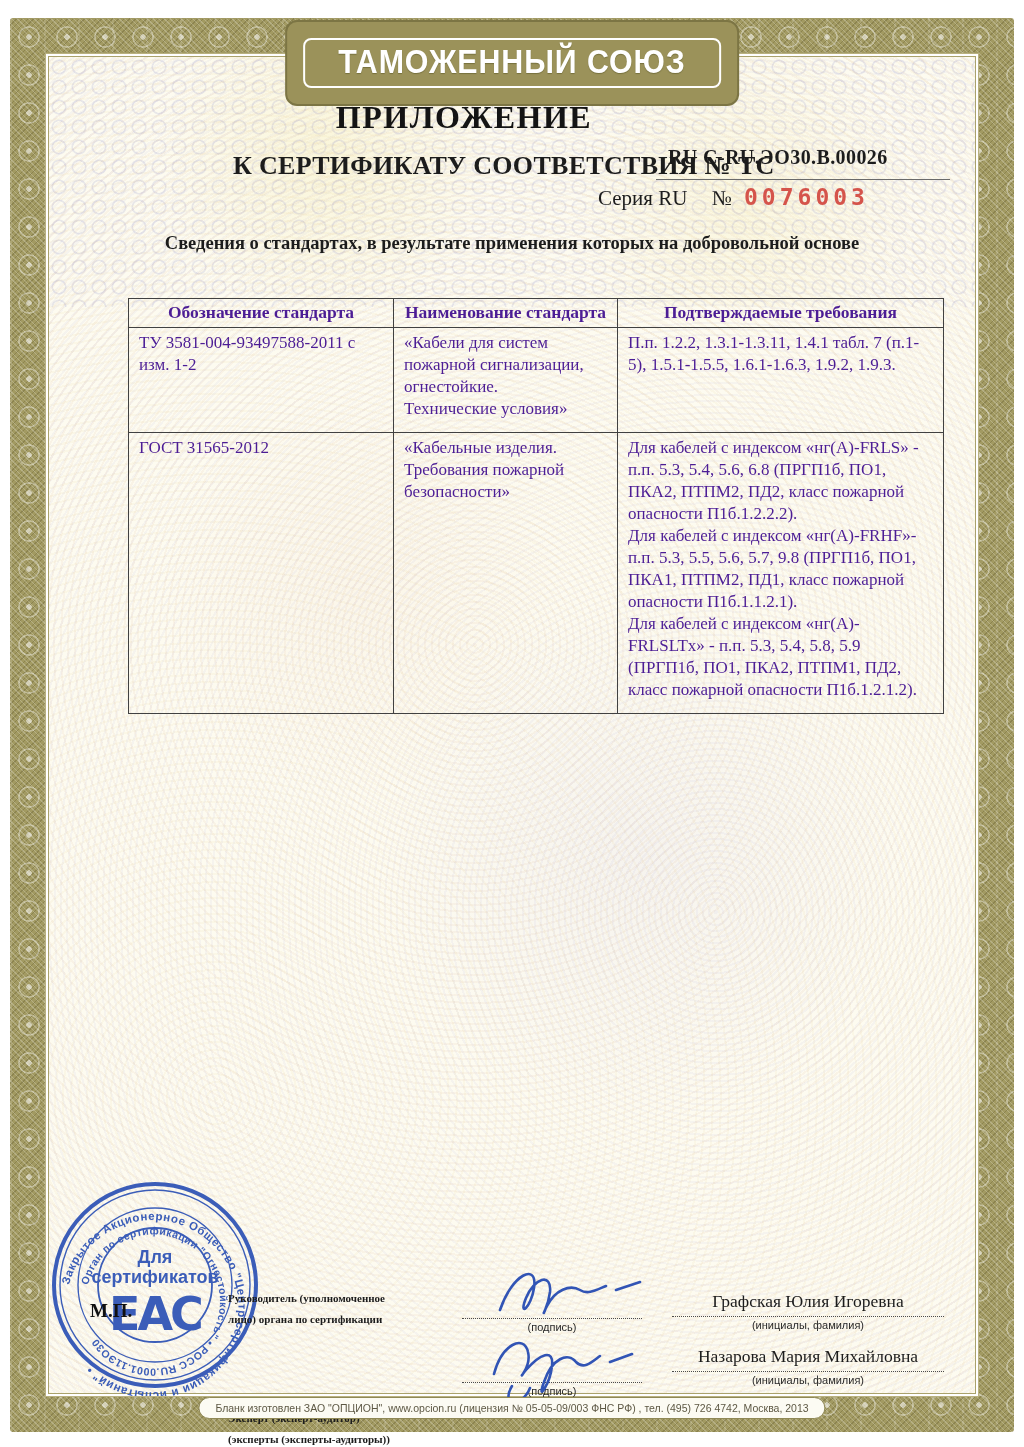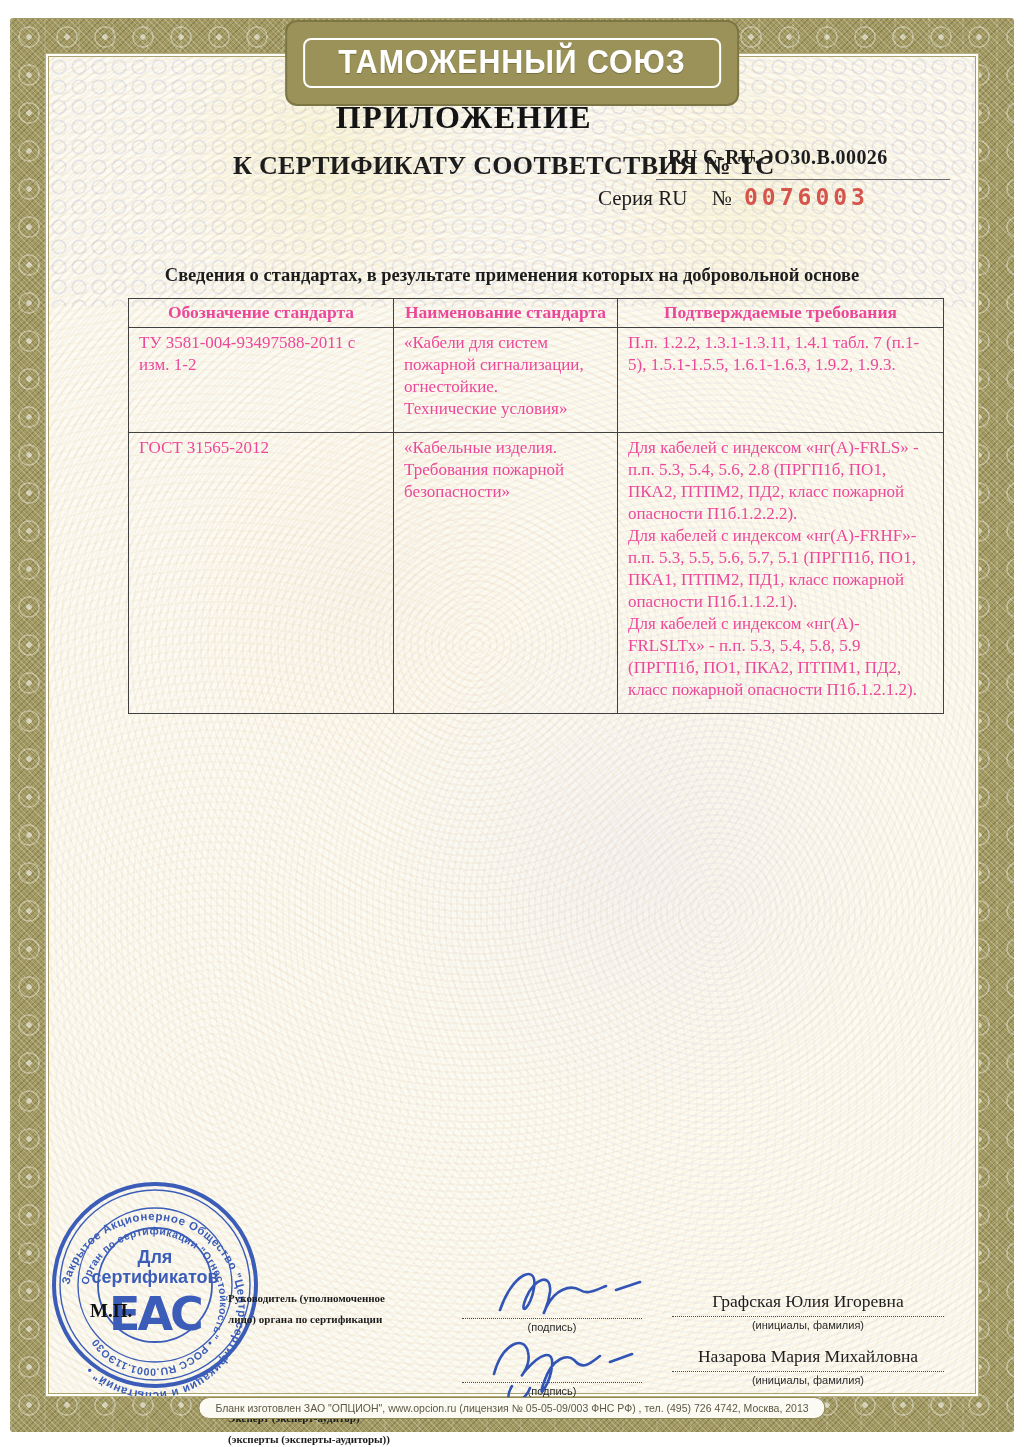--- a/index.html
+++ b/index.html
@@ -64,27 +64,27 @@
   .cert-line-label{ position:absolute; left:233px; top:151px; font-size:26px; font-weight:bold; letter-spacing:.3px; }
   .cert-number{ position:absolute; left:668px; top:146px; font-size:20px; font-weight:bold; letter-spacing:.4px; }
   .cert-underline{ position:absolute; left:656px; top:179px; width:294px; border-bottom:1.5px solid #6a6a6a; }
   .series-label{ position:absolute; left:598px; top:186px; font-size:21px; }
   .number-sign{ position:absolute; left:712px; top:186px; font-size:21px; }
   .series-number{
     position:absolute; left:744px; top:184px; font-family:"DejaVu Sans Mono", monospace;
     font-size:23px; font-weight:bold; letter-spacing:4px; color:#d5544b;
   }
   .intro{ position:absolute; left:48px; top:230px; width:928px; text-align:center;
-          font-size:18.5px; font-weight:bold; line-height:27px;margin-top:32px; }
+          font-size:18.5px; font-weight:bold; line-height:27px; }
 
   
   table.standards{
     position:absolute; left:128px; top:298px; width:815px;
     border-collapse:collapse; table-layout:fixed;
-    font-size:17px; line-height:22px; color:#ec4899;
+    font-size:17px; line-height:22px; color:#4c1d95;
   }
   table.standards col.c1{ width:265px; } table.standards col.c2{ width:224px; } table.standards col.c3{ width:326px; }
   table.standards th, table.standards td{ border:1.5px solid #414141; vertical-align:top; background:transparent; }
   table.standards th{ font-size:17.5px; font-weight:bold; text-align:center; padding:2px 6px 4px 6px; }
   table.standards td{ padding:4px 10px 12px 10px; }
   .cell-p{ margin:0; }
 
   
   .stamp{ position:absolute; left:44px; top:1174px; width:222px; height:222px; opacity:.93; z-index:4; }
   .mp-label{ position:absolute; left:90px; top:1300px; font-size:19px; font-weight:bold; color:#101010; z-index:5; }
@@ -156,22 +156,22 @@
       </td>
     </tr>
     <tr>
       <td>
         <p class="cell-p">ГОСТ 31565-2012</p>
       </td>
       <td>
         <p class="cell-p">«Кабельные изделия. Требования пожарной безопасности»</p>
       </td>
       <td>
-        <p class="cell-p">Для кабелей с индексом «нг(А)-FRLS» - п.п. 5.3, 5.4, 5.6, 2.8 (ПРГП1б, ПО1, ПКА2, ПТПМ2, ПД2, класс пожарной опасности П1б.1.2.2.2).</p>
-        <p class="cell-p">Для кабелей с индексом «нг(А)-FRHF»- п.п. 5.3, 5.5, 5.6, 5.7, 5.1 (ПРГП1б, ПО1, ПКА1, ПТПМ2, ПД1, класс пожарной опасности П1б.1.1.2.1).</p>
+        <p class="cell-p">Для кабелей с индексом «нг(А)-FRLS» - п.п. 5.3, 5.4, 5.6, 6.8 (ПРГП1б, ПО1, ПКА2, ПТПМ2, ПД2, класс пожарной опасности П1б.1.2.2.2).</p>
+        <p class="cell-p">Для кабелей с индексом «нг(А)-FRHF»- п.п. 5.3, 5.5, 5.6, 5.7, 9.8 (ПРГП1б, ПО1, ПКА1, ПТПМ2, ПД1, класс пожарной опасности П1б.1.1.2.1).</p>
         <p class="cell-p">Для кабелей с индексом «нг(А)-FRLSLTx» - п.п. 5.3, 5.4, 5.8, 5.9 (ПРГП1б, ПО1, ПКА2, ПТПМ1, ПД2, класс пожарной опасности П1б.1.2.1.2).</p>
       </td>
     </tr>
   </tbody>
 </table>
 
 <svg class="stamp" viewBox="0 0 222 222">
   <g fill="none" stroke="#2d52b5">
     <circle cx="111" cy="111" r="101" stroke-width="4"></circle>
     <circle cx="111" cy="111" r="95" stroke-width="1.4"></circle>

